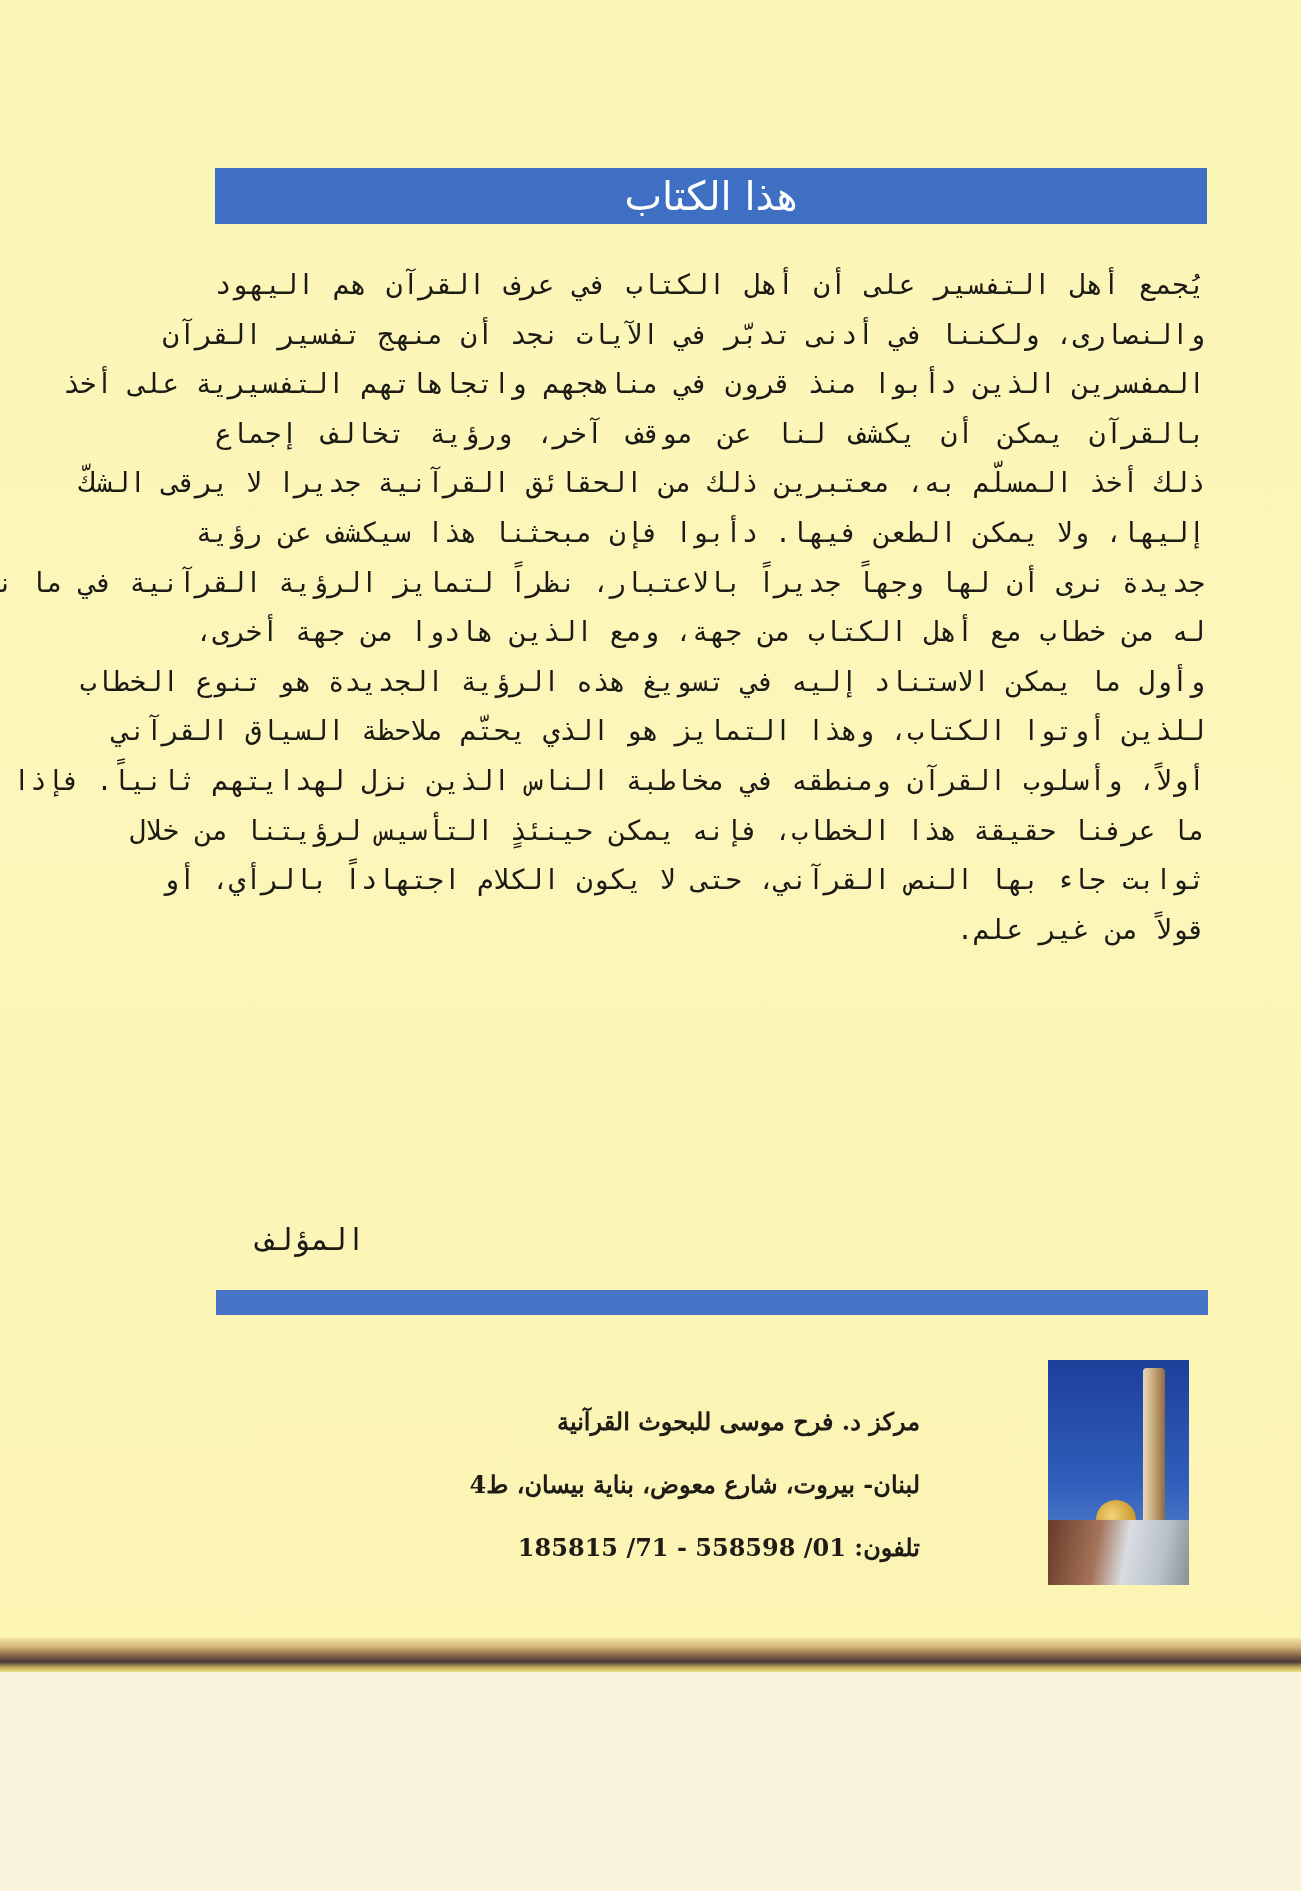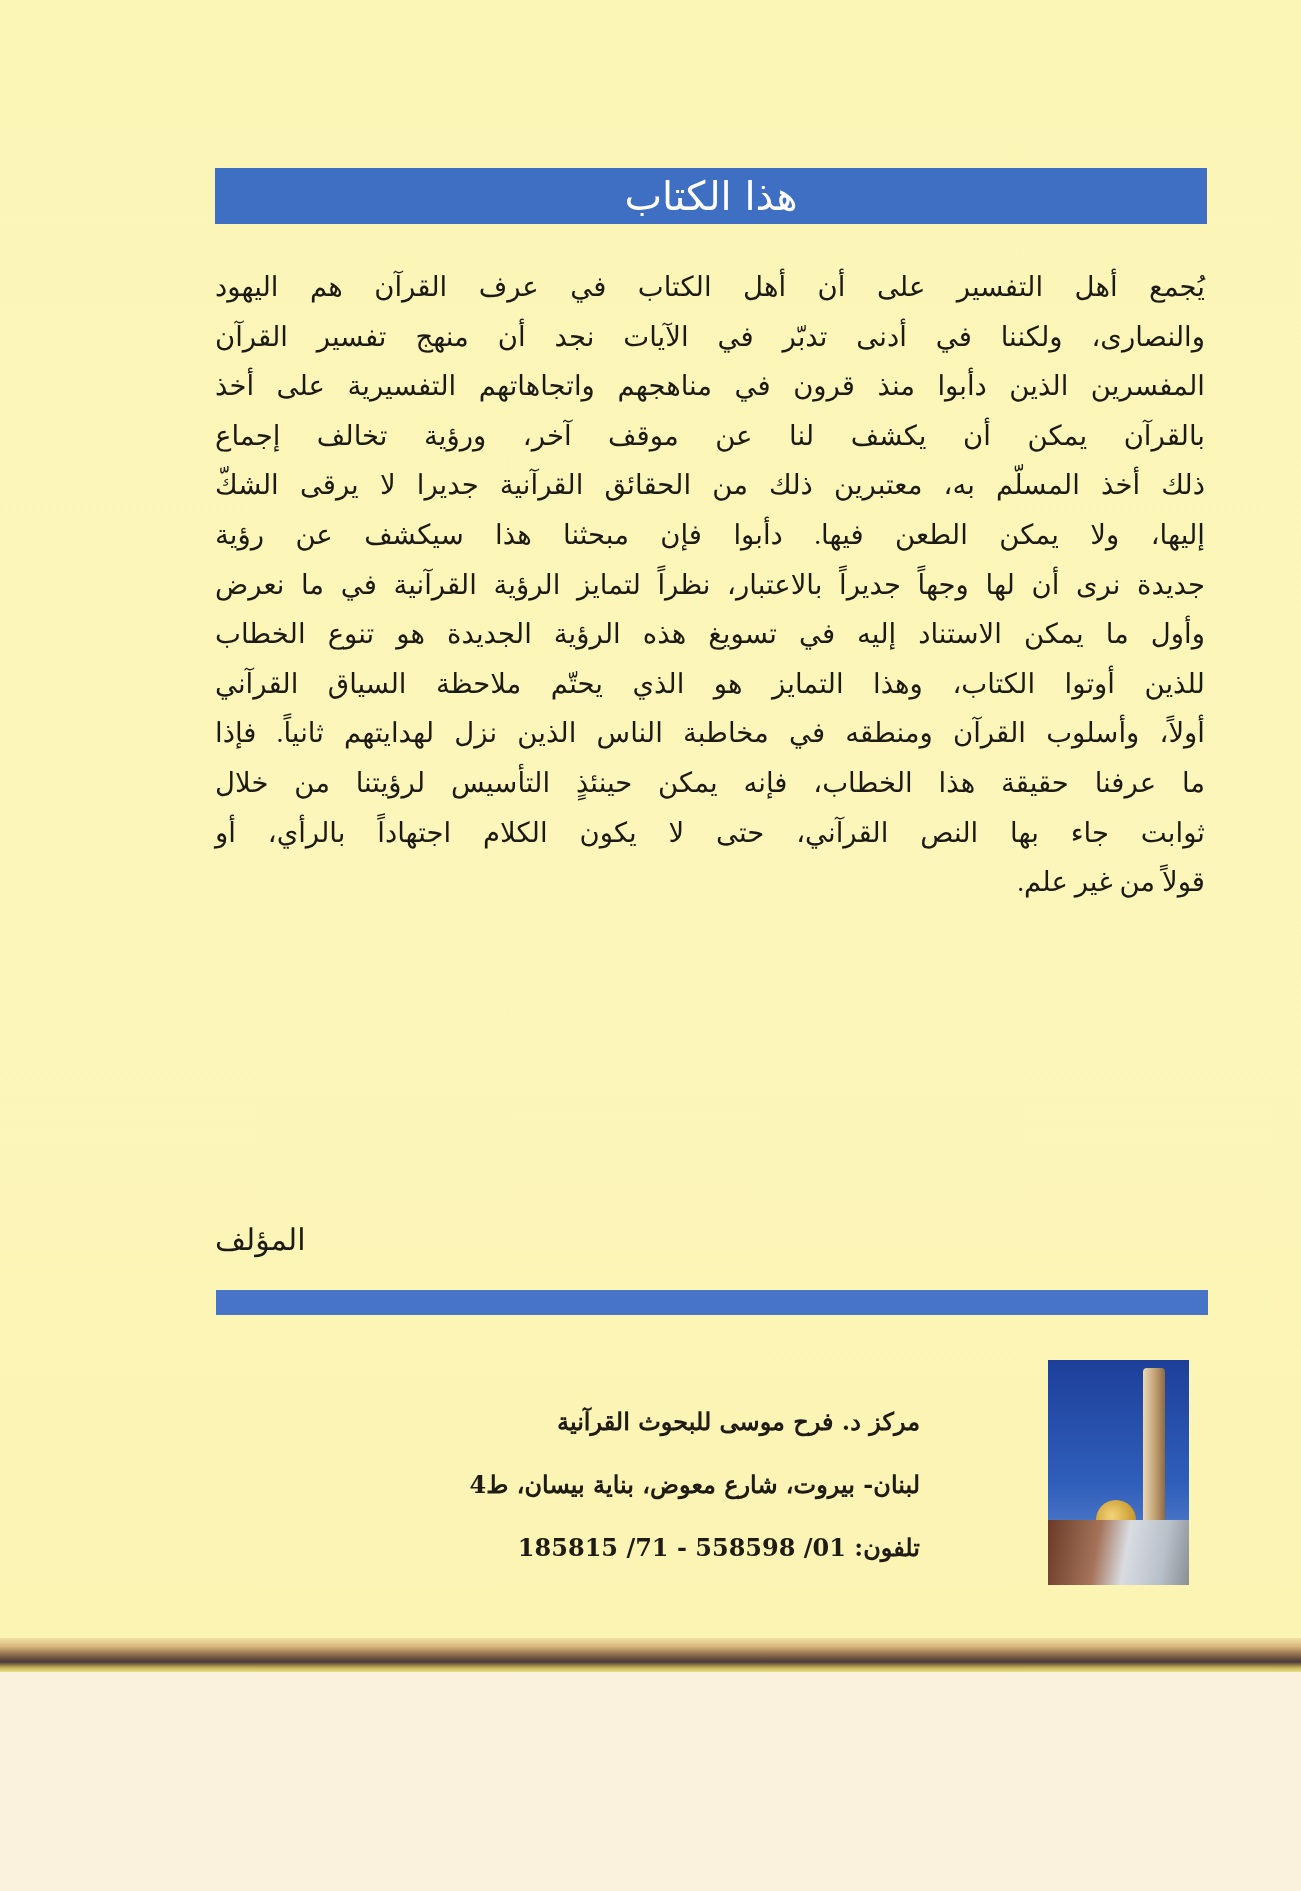--- a/index.html
+++ b/index.html
@@ -41,42 +41,42 @@
     }
     .body-text {
       position: absolute;
       left: 215px;
       top: 262px;
       width: 990px;
       direction: rtl;
       text-align: justify;
       text-align-last: right;
       color: #1b1a14;
-      font-family: Liberation Serif, serif;
+      font-family: Liberation Mono, monospace;
       font-size: 27.5px;
       line-height: 49.6px;
     }
     .body-text .line {
       display: block;
       white-space: nowrap;
       text-align: justify;
       text-align-last: justify;
     }
     .body-text .line.last {
       text-align-last: right;
     }
     .signature {
       position: absolute;
       left: 215px;
       top: 1222px;
       width: 150px;
       direction: rtl;
-      text-align: left;
+      text-align: right;
       color: #1b1a14;
-      font-family: Liberation Sans, sans-serif;
+      font-family: Liberation Mono, monospace;
       font-size: 30px;
     }
     .divider-bar {
       position: absolute;
       left: 216px;
       top: 1290px;
       width: 992px;
       height: 25px;
       background: #4774c6;
     }
@@ -156,20 +156,21 @@
   </div>
 
   <div class="body-text">
     <span class="line">يُجمع أهل التفسير على أن أهل الكتاب في عرف القرآن هم اليهود</span>
     <span class="line">والنصارى، ولكننا في أدنى تدبّر في الآيات نجد أن منهج تفسير القرآن</span>
     <span class="line">المفسرين الذين دأبوا منذ قرون في مناهجهم واتجاهاتهم التفسيرية على أخذ</span>
     <span class="line">بالقرآن يمكن أن يكشف لنا عن موقف آخر، ورؤية تخالف إجماع</span>
     <span class="line">ذلك أخذ المسلّم به، معتبرين ذلك من الحقائق القرآنية جديرا لا يرقى الشكّ</span>
     <span class="line">إليها، ولا يمكن الطعن فيها. دأبوا فإن مبحثنا هذا سيكشف عن رؤية</span>
     <span class="line">جديدة نرى أن لها وجهاً جديراً بالاعتبار، نظراً لتمايز الرؤية القرآنية في ما نعرض</span>
+    <span class="line">له من خطاب مع أهل الكتاب من جهة، ومع الذين هادوا من جهة أخرى،</span>
     <span class="line">وأول ما يمكن الاستناد إليه في تسويغ هذه الرؤية الجديدة هو تنوع الخطاب</span>
     <span class="line">للذين أوتوا الكتاب، وهذا التمايز هو الذي يحتّم ملاحظة السياق القرآني</span>
     <span class="line">أولاً، وأسلوب القرآن ومنطقه في مخاطبة الناس الذين نزل لهدايتهم ثانياً. فإذا</span>
     <span class="line">ما عرفنا حقيقة هذا الخطاب، فإنه يمكن حينئذٍ التأسيس لرؤيتنا من خلال</span>
     <span class="line">ثوابت جاء بها النص القرآني، حتى لا يكون الكلام اجتهاداً بالرأي، أو</span>
     <span class="line last">قولاً من غير علم.</span>
   </div>
 
   <div class="signature">المؤلف</div>
 

